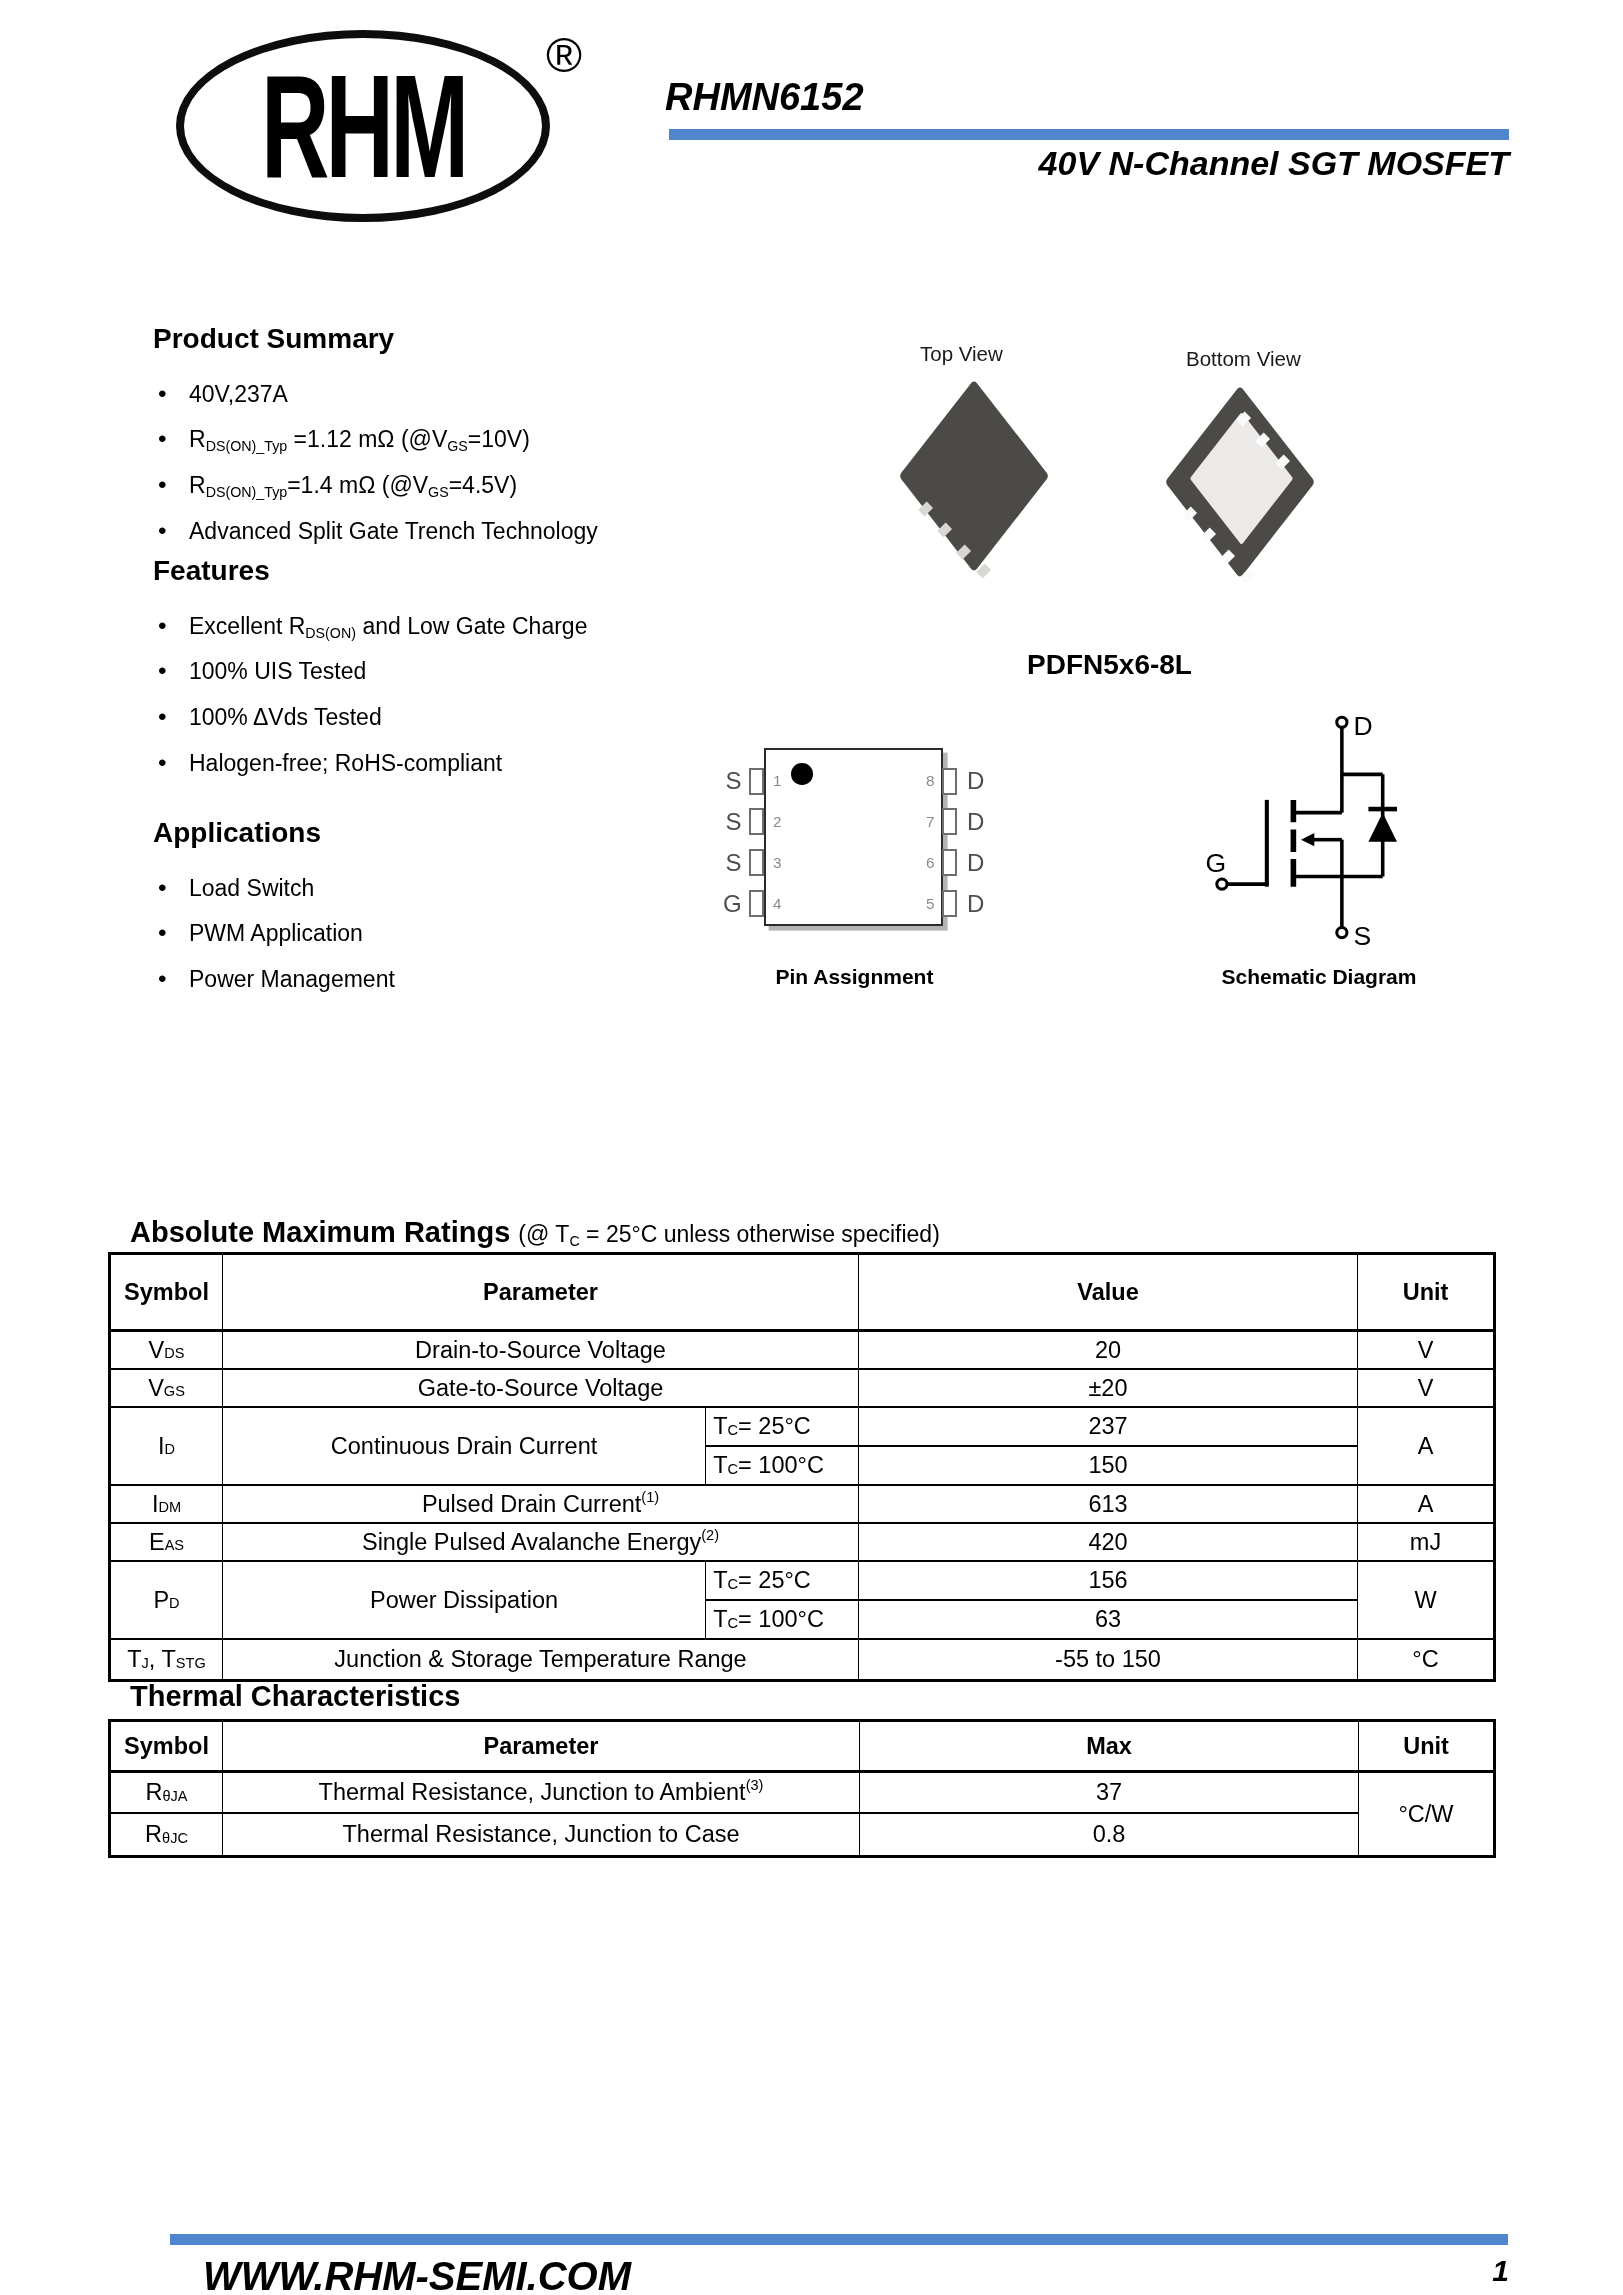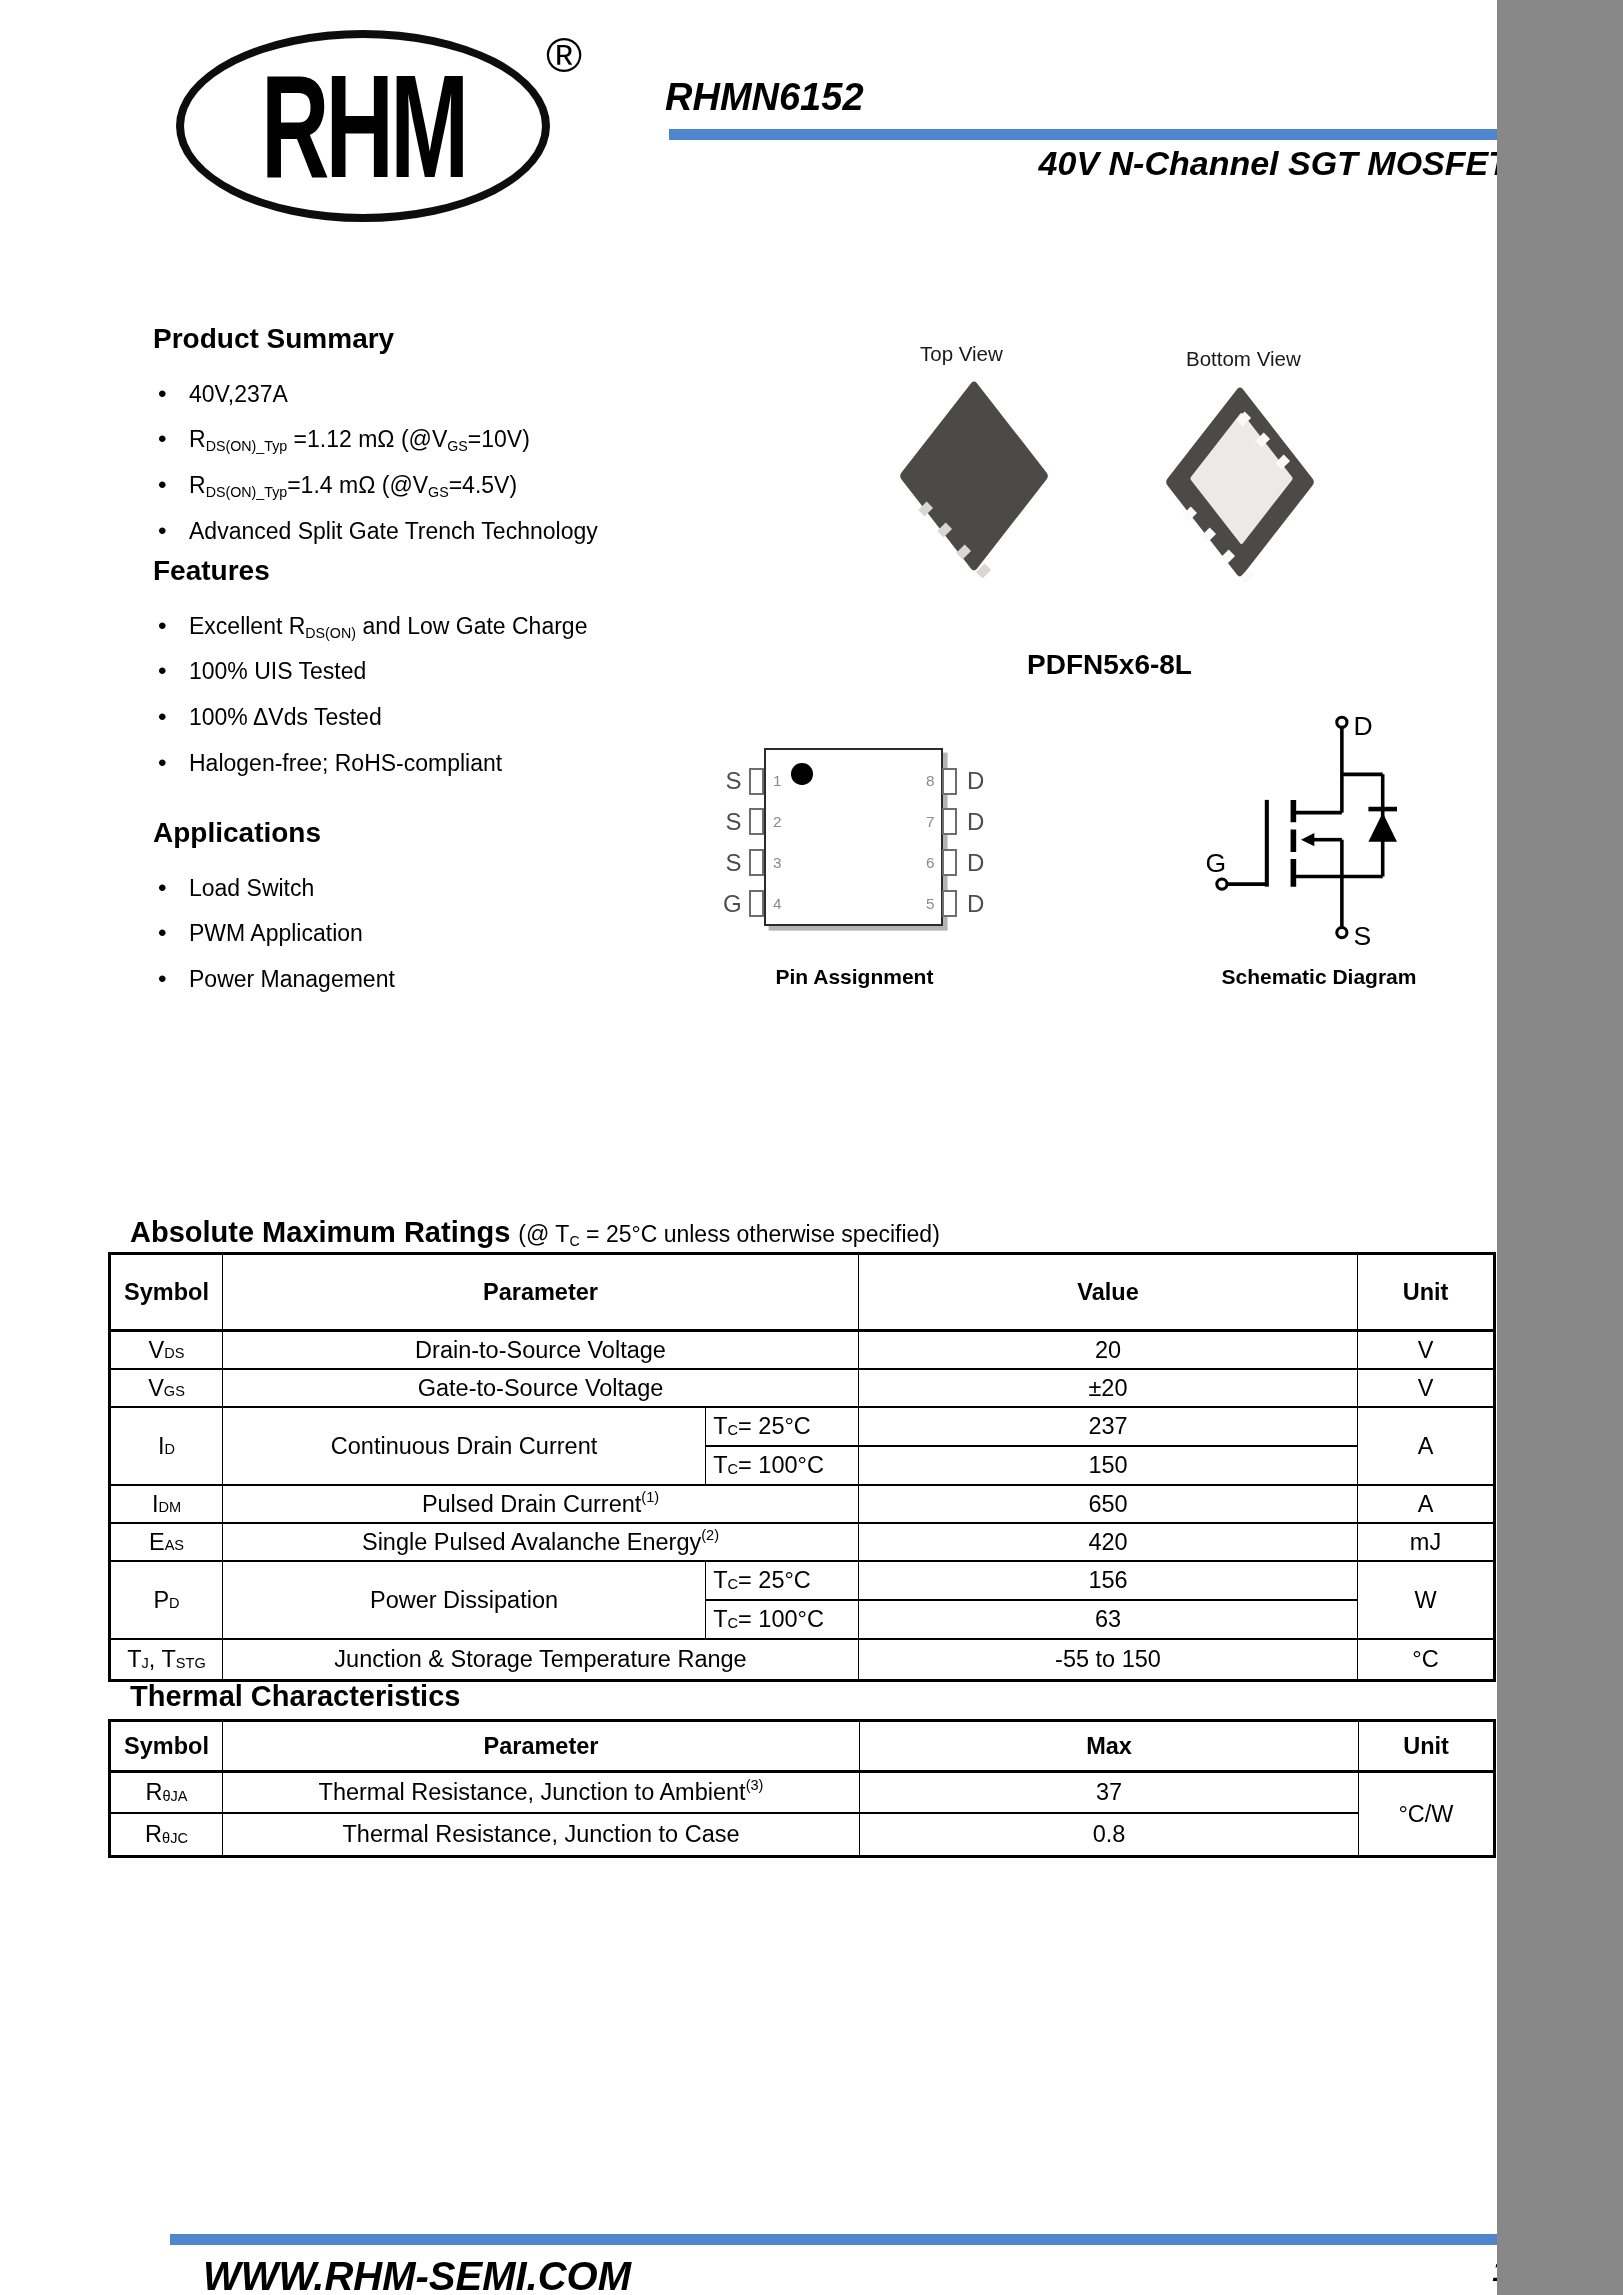--- a/index.html
+++ b/index.html
@@ -1,17 +1,17 @@
 <!DOCTYPE html>
 <html style="font-size:8.2px"><head>
 <meta charset="utf-8">
 <style>
   html,body{margin:0;padding:0;background:#888;}
   .page{
-    position:relative;width:1497px;height:2295px;background:#ffffff;
+    position:relative;width:1623px;height:2295px;background:#ffffff;
     font-family:"Liberation Sans", sans-serif;color:#000;overflow:hidden;
   }
   
   .logo-oval{
     position:absolute;left:176px;top:30px;width:358px;height:176px;
     border:8.7px solid #0d0d0d;border-radius:50%;
     display:flex;align-items:center;justify-content:center;background:#fff;
   }
   .logo-text{
     font-size:128px;font-weight:bold;letter-spacing:-5.1px;
@@ -235,21 +235,21 @@
     <div style="grid-column:1;grid-row:4 / span 2;">I<sub>D</sub></div>
     <div style="grid-column:2;grid-row:4 / span 2;">Continuous Drain Current</div>
     <div class="condL" style="grid-column:3;grid-row:4;">T<sub>C</sub> = 25°C</div>
     <div style="grid-column:4;grid-row:4;">237</div>
     <div class="noR" style="grid-column:5;grid-row:4 / span 2;">A</div>
     <div class="condL" style="grid-column:3;grid-row:5;">T<sub>C</sub> = 100°C</div>
     <div style="grid-column:4;grid-row:5;">150</div>
 
     <div style="grid-column:1;grid-row:6;">I<sub>DM</sub></div>
     <div style="grid-column:2 / span 2;grid-row:6;">Pulsed Drain Current <sup>(1)</sup></div>
-    <div style="grid-column:4;grid-row:6;">650</div>
+    <div style="grid-column:4;grid-row:6;">613</div>
     <div class="noR" style="grid-column:5;grid-row:6;">A</div>
 
     <div style="grid-column:1;grid-row:7;">E<sub>AS</sub></div>
     <div style="grid-column:2 / span 2;grid-row:7;">Single Pulsed Avalanche Energy <sup>(2)</sup></div>
     <div style="grid-column:4;grid-row:7;">420</div>
     <div class="noR" style="grid-column:5;grid-row:7;">mJ</div>
 
     <div style="grid-column:1;grid-row:8 / span 2;">P<sub>D</sub></div>
     <div style="grid-column:2;grid-row:8 / span 2;">Power Dissipation</div>
     <div class="condL" style="grid-column:3;grid-row:8;">T<sub>C</sub> = 25°C</div>

